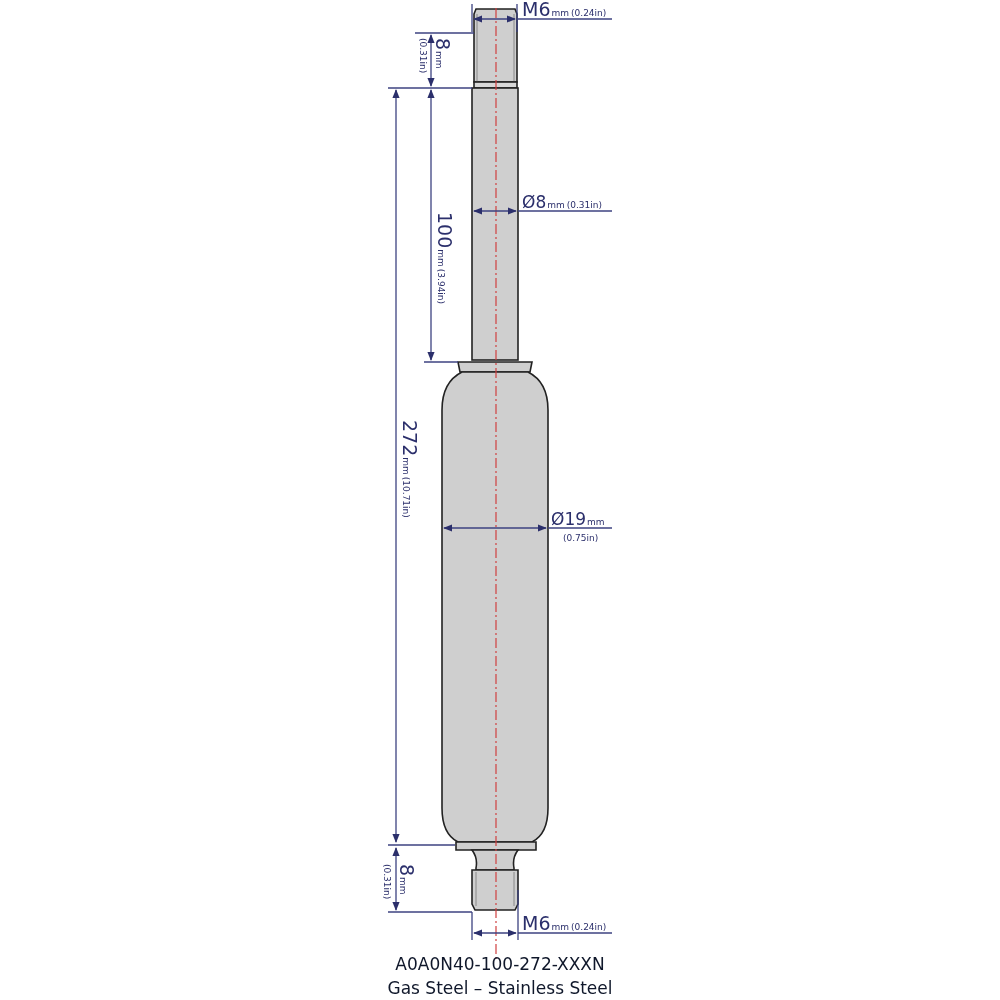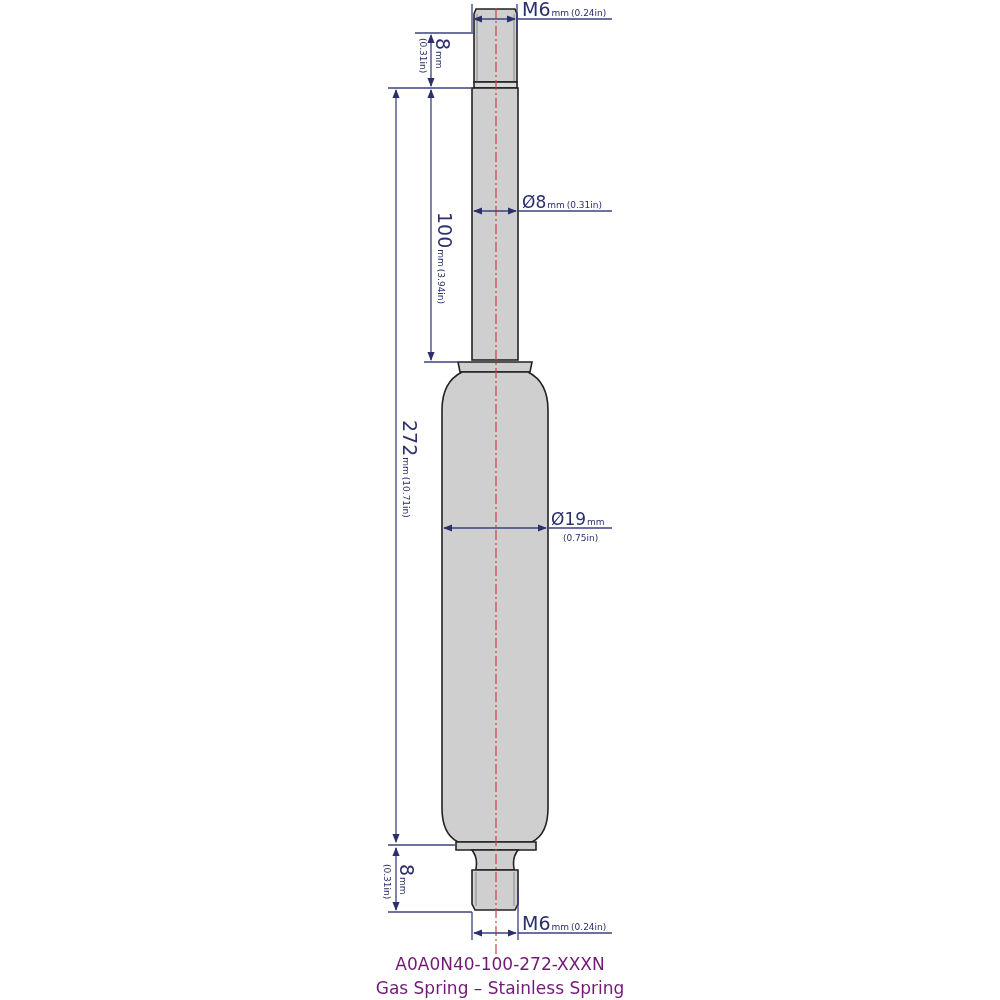--- a/index.html
+++ b/index.html
@@ -1,19 +1,19 @@
 <!DOCTYPE html>
 <html><head>
 <meta charset="utf-8">
 <style>
   html, body { margin:0; padding:0; background:#ffffff; }
   body { width:1000px; height:1000px; position:relative; overflow:hidden; font-family:"DejaVu Sans", sans-serif; }
   svg { position:absolute; left:0; top:0; }
   .dim { fill:#2b2f6b; font-family:"DejaVu Sans", sans-serif; }
-  .cap { position:absolute; left:0; width:1000px; text-align:center; color:#701a75; font-family:"DejaVu Sans", sans-serif; font-size:17px; }
+  .cap { position:absolute; left:0; width:1000px; text-align:center; color:#0f172a; font-family:"DejaVu Sans", sans-serif; font-size:17px; }
 </style>
 </head>
 <body>
 
 <svg width="1000" height="1000" viewBox="0 0 1000 1000" xmlns="http://www.w3.org/2000/svg">
   <defs>
     <marker id="arr" viewBox="0 0 10 10" refX="9" refY="5" markerWidth="7" markerHeight="7" orient="auto-start-reverse">
       <path d="M0,1 L10,5 L0,9 z" fill="#2b2f6b"></path>
     </marker>
   </defs>
@@ -104,13 +104,13 @@
     <text class="dim" x="0" y="0"><tspan font-size="19">8</tspan><tspan font-size="9" dx="1">mm</tspan></text>
     <text class="dim" x="0" y="16" font-size="9">(0.31in)</text>
   </g>
 
   <text class="dim" x="522" y="930">
     <tspan font-size="19">M6</tspan><tspan font-size="9" dx="1">mm</tspan><tspan font-size="9" dx="2">(0.24in)</tspan>
   </text>
 </svg>
 
 <div class="cap" style="top:954px;">A0A0N40-100-272-XXXN</div>
-<div class="cap" style="top:978px;">Gas Spring – Stainless Spring</div>
+<div class="cap" style="top:978px;">Gas Steel – Stainless Steel</div>
 
 </body></html>

